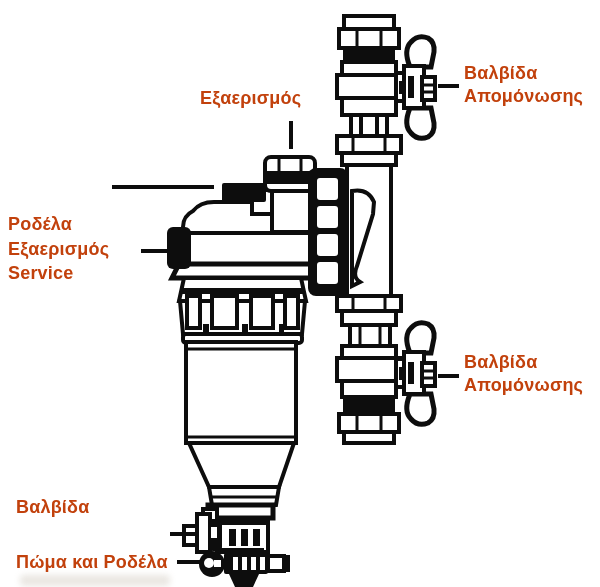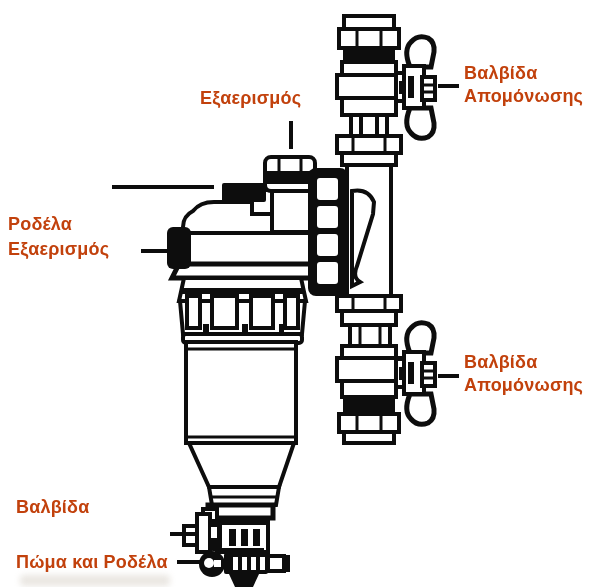--- a/index.html
+++ b/index.html
@@ -187,20 +187,21 @@
 
   <div class="lbl" style="left:464px;top:62px">
     <span>Βαλβίδα</span>
     <span>Απομόνωσης</span>
   </div>
 
 
   <div class="lbl lbl--tall" style="left:8px;top:212px">
     <span>Ροδέλα</span>
     <span>Εξαερισμός</span>
+    <span>Service</span>
   </div>
 
   <div class="lbl" style="left:464px;top:351px">
     <span>Βαλβίδα</span>
     <span>Απομόνωσης</span>
   </div>
 
   <div class="lbl" style="left:16px;top:496px">
     <span>Βαλβίδα</span>
   </div>

